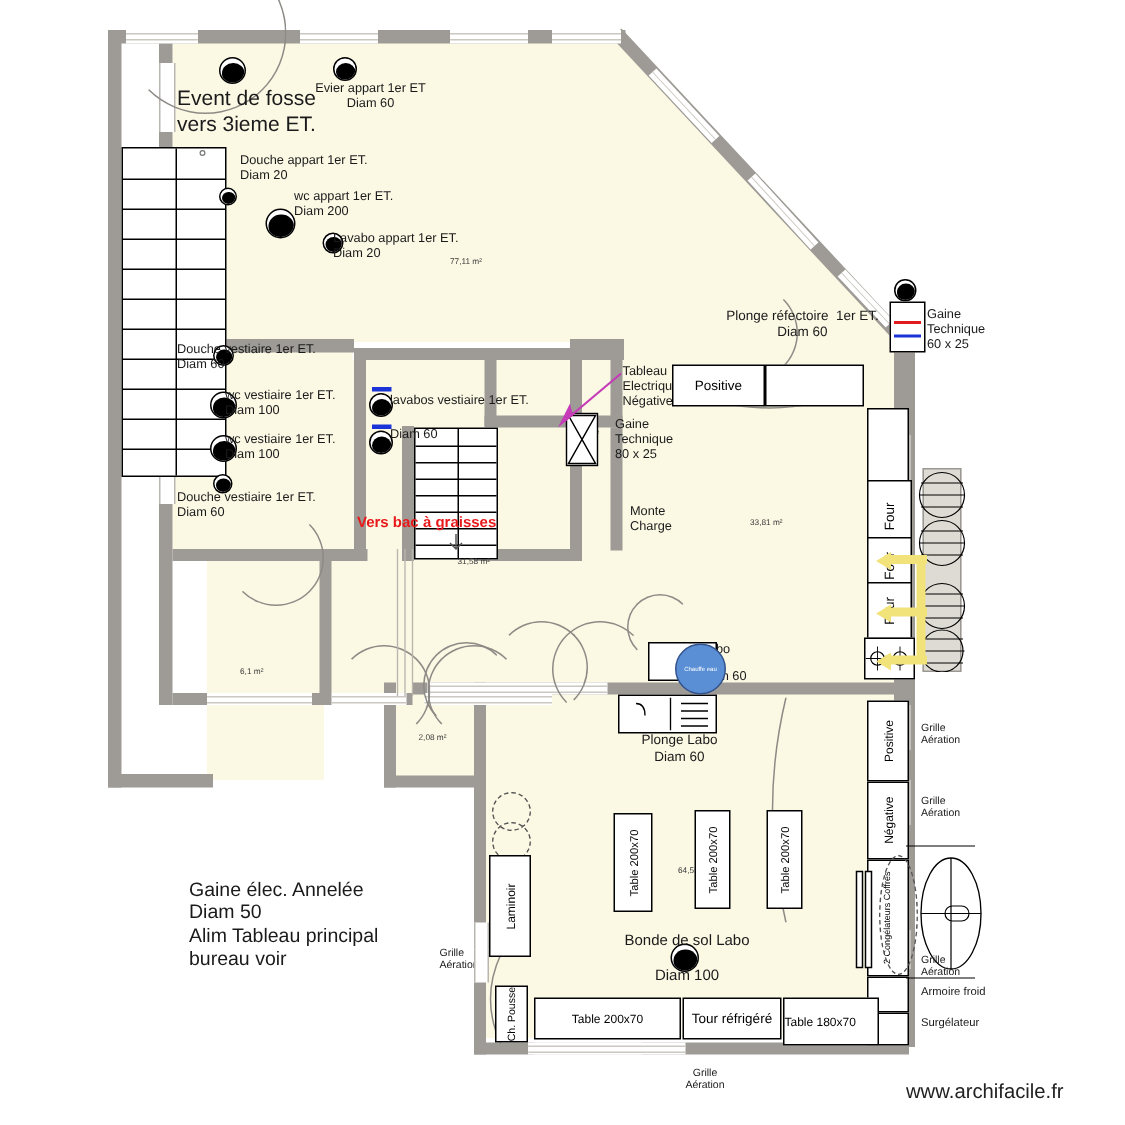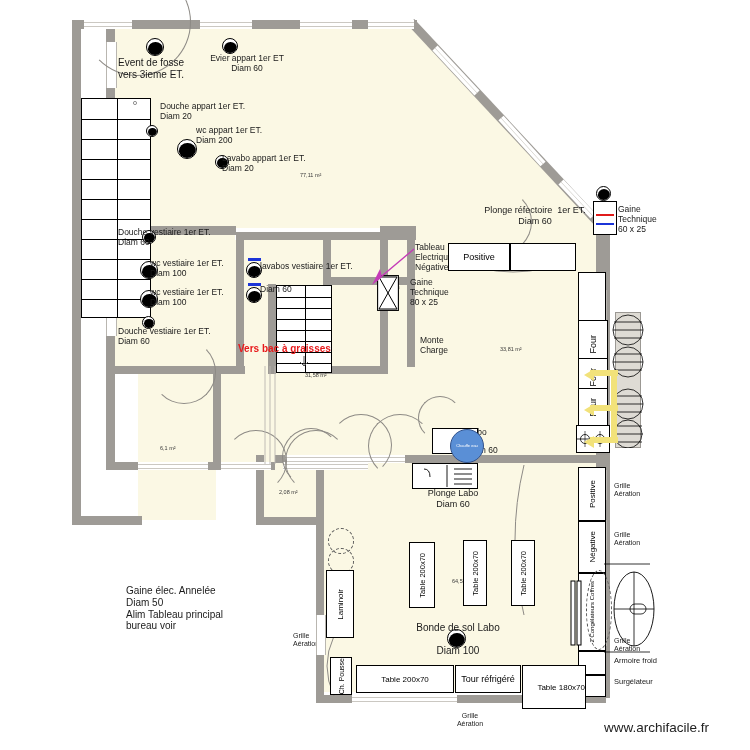--- a/index.html
+++ b/index.html
@@ -235,21 +235,21 @@
   <div class="drain" style="left:246px;top:262px;width:14px;height:14px;"></div>
   <div class="drain" style="left:246px;top:287px;width:14px;height:14px;"></div>
   <div class="bluetick" style="left:248px;top:258px;width:13px;"></div>
   <div class="bluetick" style="left:248px;top:283px;width:13px;"></div>
 
   <div class="drain" style="left:596px;top:186px;width:13px;height:13px;"></div>
   <div class="drain" style="left:438px;top:437px;width:14px;height:14px;"></div>
   <div class="drain" style="left:430px;top:468px;width:14px;height:14px;"></div>
   <div class="drain" style="left:447px;top:629px;width:17px;height:17px;"></div>
 
-  <div class="lbl" style="left:118px;top:57px;font-size:10px;">Event de fosse
+  <div class="lbl" style="left:118px;top:57px;font-size:14px;">Event de fosse
 vers 3ieme ET.</div>
   <div class="lbl c" style="left:192px;top:53px;font-size:8.5px;width:110px;">Evier appart 1er ET
 Diam 60</div>
   <div class="lbl" style="left:160px;top:101px;font-size:8.5px;">Douche appart 1er ET.
 Diam 20</div>
   <div class="lbl" style="left:196px;top:125px;font-size:8.5px;">wc appart 1er ET.
 Diam 200</div>
   <div class="lbl" style="left:222px;top:153px;font-size:8.5px;">Lavabo appart 1er ET.
 Diam 20</div>
   <div class="area" style="left:300px;top:172px;">77,11 m²</div>
@@ -284,21 +284,21 @@
 Technique
 60 x 25</div>
 
   <div class="lbl" style="left:439px;top:427px;font-size:8.5px;">Plonge Labo</div>
   <div class="lbl" style="left:466px;top:445px;font-size:8.5px;">Diam 60</div>
   <div class="lbl c" style="left:398px;top:488px;font-size:9px;width:110px;">Plonge Labo
 Diam 60</div>
   <div class="lbl c" style="left:395px;top:616px;font-size:10px;width:126px;line-height:2.3;">Bonde de sol Labo
 Diam 100</div>
 
-  <div class="lbl" style="left:126px;top:585px;font-size:10px;">Gaine élec. Annelée
+  <div class="lbl" style="left:126px;top:585px;font-size:13px;">Gaine élec. Annelée
 Diam 50
 Alim Tableau principal
 bureau voir</div>
 
   <div class="area" style="left:160px;top:445px;">6,1 m²</div>
   <div class="area" style="left:279px;top:489px;">2,08 m²</div>
   <div class="area" style="left:452px;top:578px;">64,55 m²</div>
   <div class="area" style="left:386px;top:286px;font-size:4px;">0,38 m²</div>
 
   <div class="gaineBox" style="left:593px;top:201px;width:22px;height:32px;">
@@ -454,21 +454,21 @@
   <div class="box" style="left:511px;top:540px;width:24px;height:66px;display:flex;align-items:center;justify-content:center;">
     <span class="rtext" style="font-size:7.5px;">Table 200x70</span>
   </div>
 
   <div class="box" style="left:356px;top:665px;width:98px;height:28px;display:flex;align-items:center;justify-content:center;font-size:8px;">
     <span>Table 200x70</span>
   </div>
   <div class="box" style="left:455px;top:665px;width:66px;height:28px;display:flex;align-items:center;justify-content:center;font-size:9px;">
     <span>Tour réfrigéré</span>
   </div>
-  <div class="box" style="left:522px;top:665px;width:64px;height:44px;display:flex;align-items:center;justify-content:flex-end;font-size:8px;">
+  <div class="box" style="left:522px;top:665px;width:64px;height:32px;display:flex;align-items:center;justify-content:flex-start;font-size:8px;">
     <span>Table 180x70</span>
   </div>
 
   <div class="box" style="left:412px;top:463px;width:66px;height:26px;"></div>
   <div style="position:absolute;left:414px;top:465px;width:62px;height:22px;">
     <svg width="62" height="22" viewBox="0 0 62 22">
       <line x1="33" y1="0" x2="33" y2="22" stroke="#000" stroke-width="0.9"></line>
       <line x1="40" y1="4" x2="58" y2="4" stroke="#000" stroke-width="0.9"></line>
       <line x1="40" y1="9" x2="58" y2="9" stroke="#000" stroke-width="0.9"></line>
       <line x1="40" y1="14" x2="58" y2="14" stroke="#000" stroke-width="0.9"></line>

